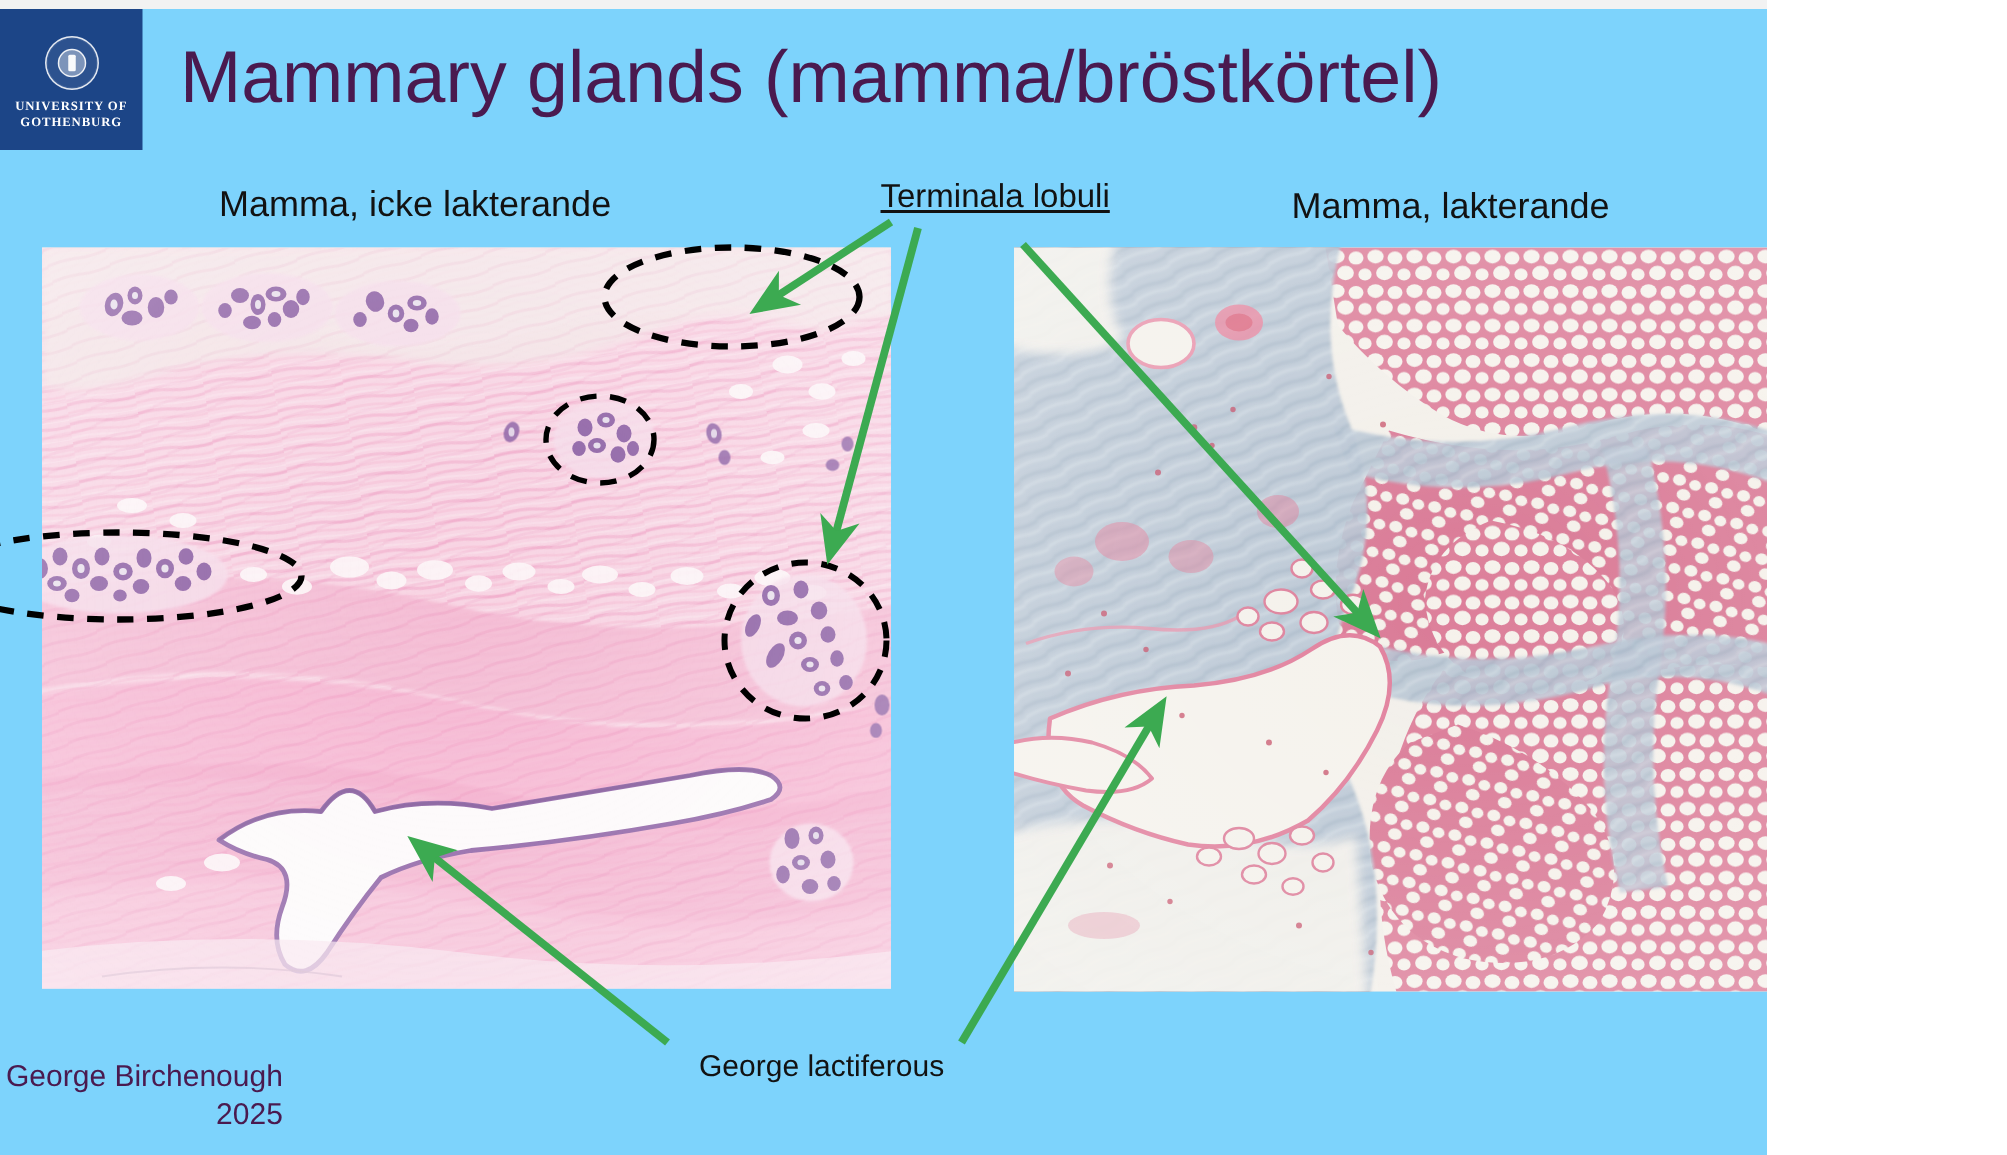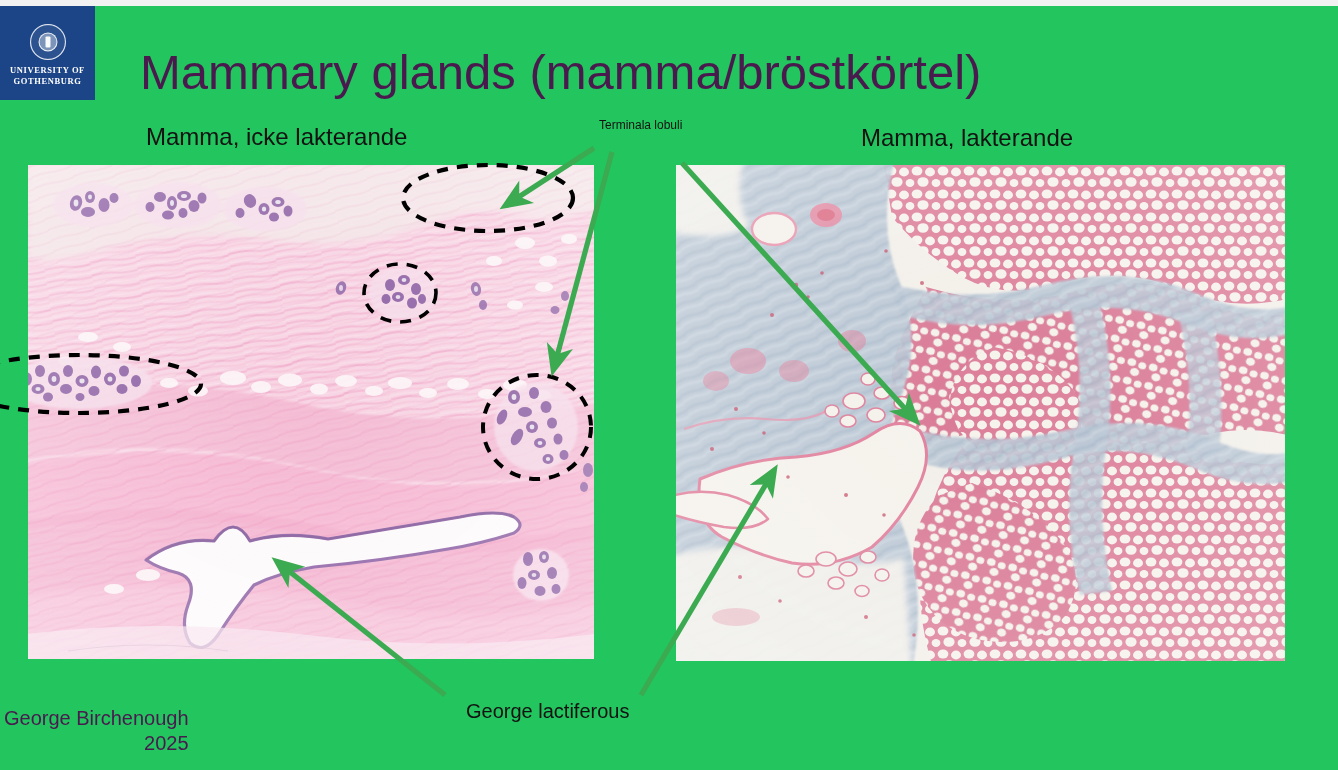--- a/index.html
+++ b/index.html
@@ -6,23 +6,23 @@
   html, body {
     margin: 0;
     padding: 0;
     background: #ffffff;
   }
   body {
     font-family: "Liberation Sans", sans-serif;
   }
   #slide {
     position: relative;
-    width: 1338px;
+    width: 1178px;
     height: 770px;
-    background: #22c55e;
+    background: #7dd3fc;
     overflow: hidden;
   }
   
   .top-strip {
     position: absolute;
     left: 0; top: 0;
     width: 1338px; height: 6px;
     background: #f2f2f2;
   }
   
@@ -73,38 +73,37 @@
     letter-spacing: 0.6px;
     font-weight: bold;
     line-height: 11px;
     font-family: "Liberation Serif", serif;
     text-align: center;
     white-space: nowrap;
   }
   
   .slide-title {
     position: absolute;
-    left: 140px; top: 22px;
+    left: 120px; top: 22px;
     font-size: 49px;
     line-height: 60px;
     color: #4a1a4f;
     font-family: "Liberation Sans", sans-serif;
     white-space: nowrap;
-    margin-top: 20px;
   }
   
   .caption {
     position: absolute;
     font-size: 24px;
     color: #121212;
     white-space: nowrap;
   }
   #caption-left   { left: 146px; top: 123px; }
   #caption-right  { left: 861px; top: 124px; }
-  #label-lobuli   { left: 599px; top: 118px; font-size: 12px; }
+  #label-lobuli   { left: 587px; top: 118px; font-size: 22px; text-decoration: underline; }
   #label-ductus   { left: 466px; top: 700px; font-size: 20px; }
   
   .footer {
     position: absolute;
     left: 4px; top: 706px;
     font-size: 20px;
     line-height: 25px;
     color: #4a1a4f;
     text-align: right;
   }

